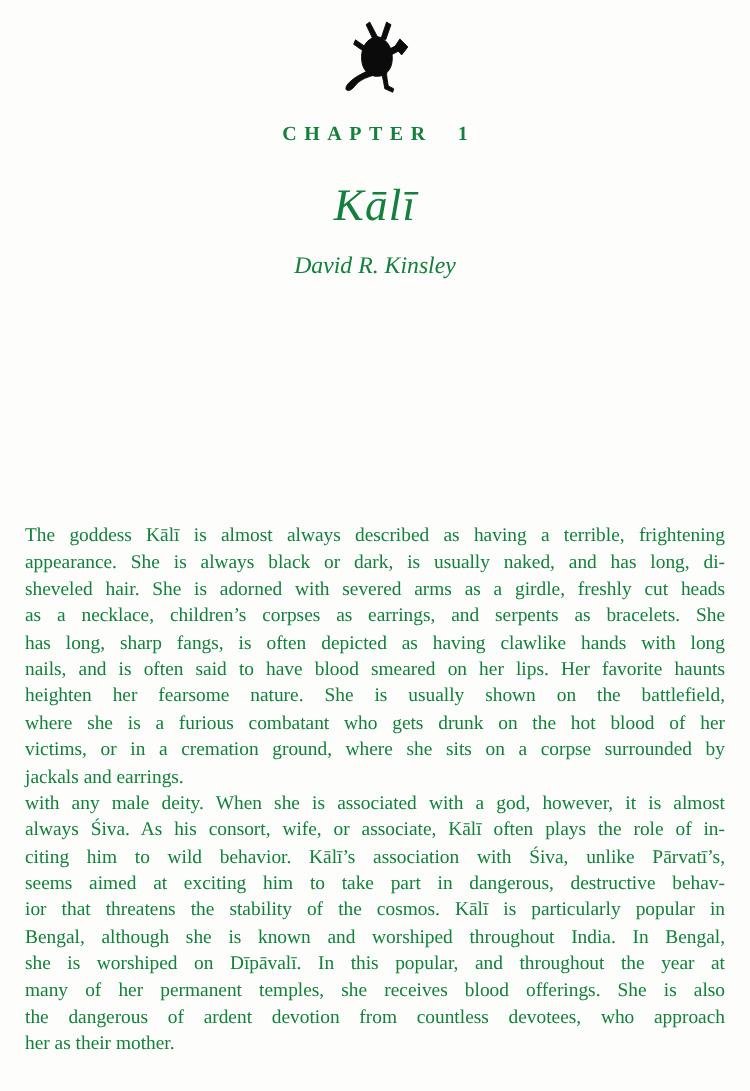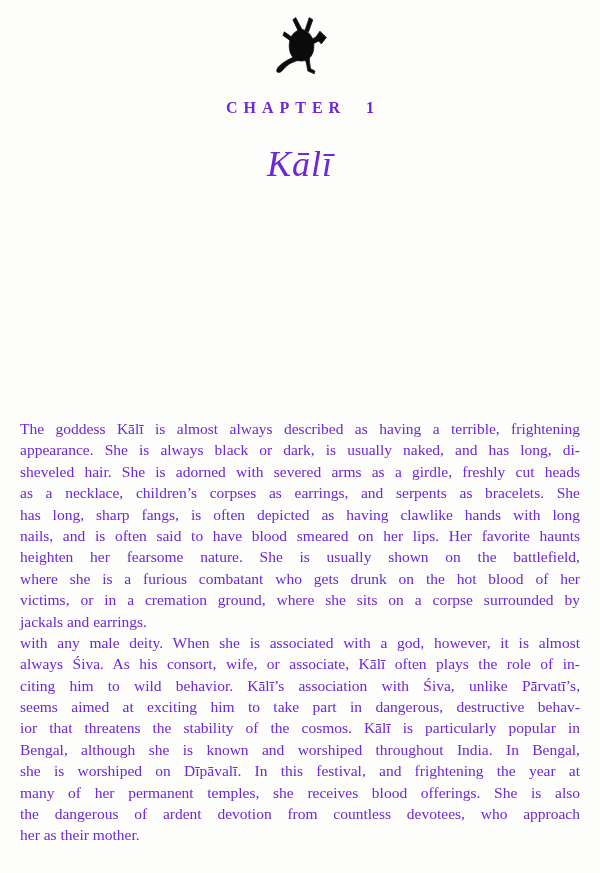--- a/index.html
+++ b/index.html
@@ -2,21 +2,21 @@
 <html><head>
 <meta charset="utf-8">
 <style>
   html, body { margin: 0; padding: 0; background: #e8e8e6; }
   .page {
     position: relative;
     width: 600px;
     height: 873px;
     margin: 0 auto;
     background: #fdfdfb;
-    color: #6d28d9;
+    color: #15803d;
     font-family: "Liberation Serif", "DejaVu Serif", serif;
     overflow: hidden;
   }
   .ornament {
     position: absolute;
     top: 6px;
     left: 0;
     width: 100%;
     display: flex;
     justify-content: center;
@@ -99,20 +99,21 @@
 
         <path d="M52,61 C54,67 55,73 56,79 L65,83 L66,79 L60,76 C59,71 58,65 58,60 Z"></path>
       </g>
     </svg>
   </div>
 
   <div class="chapter-heading">CHAPTER 1</div>
 
   <h1 class="chapter-title">Kālī</h1>
 
+  <div class="chapter-author">David R. Kinsley</div>
 
   <div class="body-text">
 
     <div>
       <div class="ln">The goddess Kālī is almost always described as having a terrible, frightening</div>
       <div class="ln">appearance. She is always black or dark, is usually naked, and has long, di-</div>
       <div class="ln">sheveled hair. She is adorned with severed arms as a girdle, freshly cut heads</div>
       <div class="ln">as a necklace, children’s corpses as earrings, and serpents as bracelets. She</div>
       <div class="ln">has long, sharp fangs, is often depicted as having clawlike hands with long</div>
       <div class="ln">nails, and is often said to have blood smeared on her lips. Her favorite haunts</div>
@@ -122,20 +123,20 @@
       <div class="ln end">jackals and earrings.</div>
     </div>
 
     <div>
       <div class="ln">with any male deity. When she is associated with a god, however, it is almost</div>
       <div class="ln">always Śiva. As his consort, wife, or associate, Kālī often plays the role of in-</div>
       <div class="ln">citing him to wild behavior. Kālī’s association with Śiva, unlike Pārvatī’s,</div>
       <div class="ln">seems aimed at exciting him to take part in dangerous, destructive behav-</div>
       <div class="ln">ior that threatens the stability of the cosmos. Kālī is particularly popular in</div>
       <div class="ln">Bengal, although she is known and worshiped throughout India. In Bengal,</div>
-      <div class="ln">she is worshiped on Dīpāvalī. In this festival, and frightening the year at</div>
+      <div class="ln">she is worshiped on Dīpāvalī. In this popular, and throughout the year at</div>
       <div class="ln">many of her permanent temples, she receives blood offerings. She is also</div>
       <div class="ln">the dangerous of ardent devotion from countless devotees, who approach</div>
       <div class="ln end">her as their mother.</div>
     </div>
 
   </div>
 </div>
 
 </body></html>

